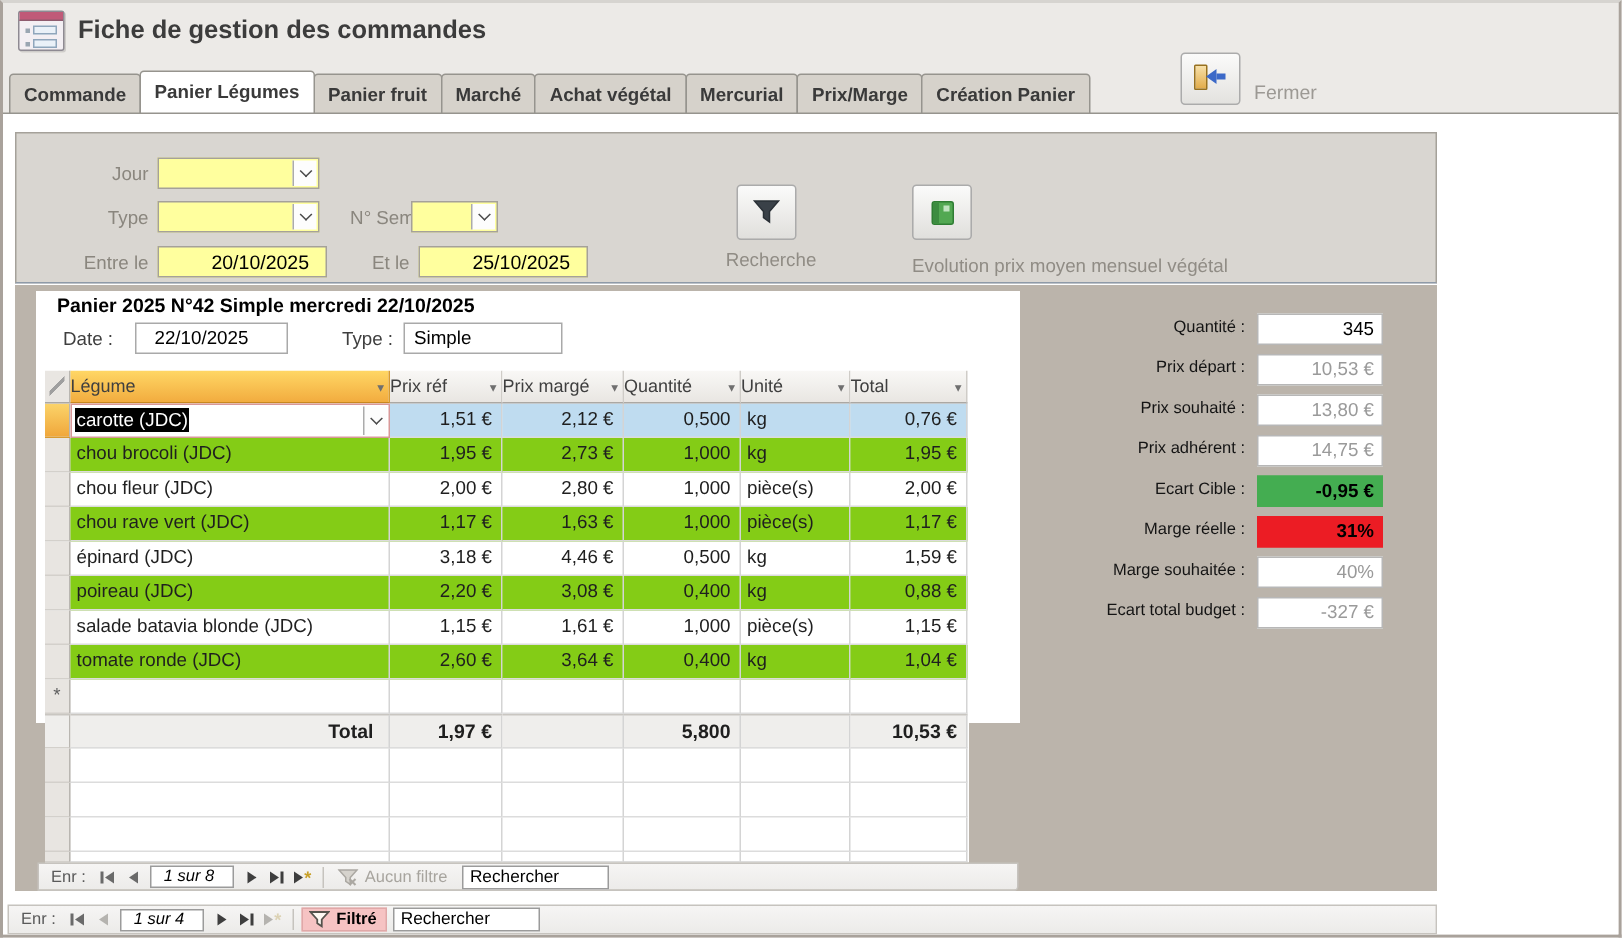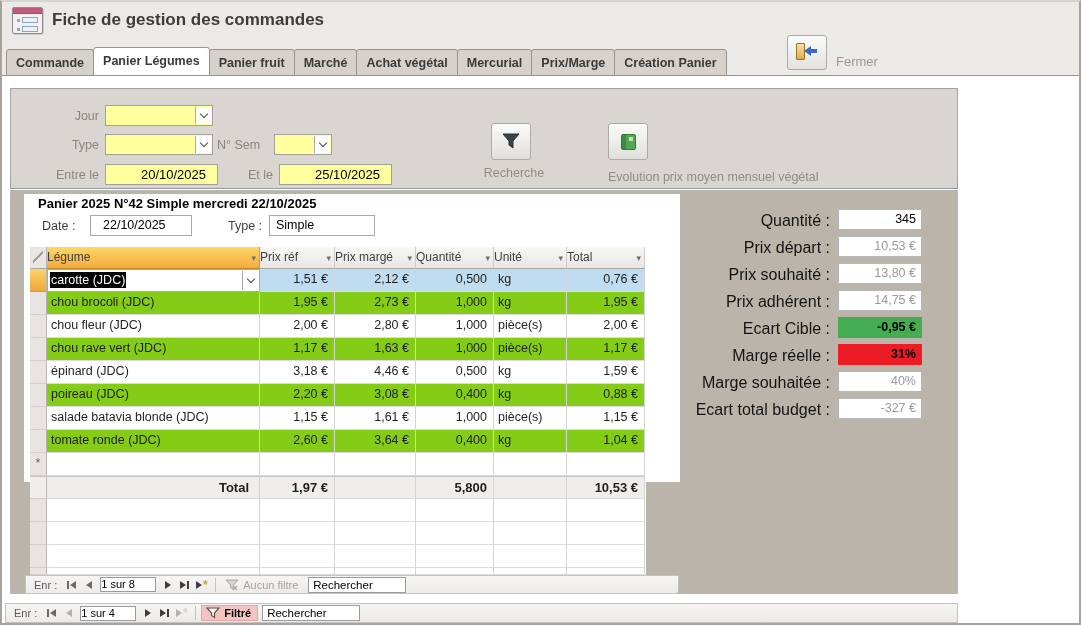--- a/index.html
+++ b/index.html
@@ -108,30 +108,30 @@
   .nav-outer { left: 3px; top: 526px; width: 953px; height: 20px; }
   .nav-prefix { margin: 0 6px 0 8px; white-space: nowrap; }
   .navbtn { width: 17px; height: 14px; display: inline-flex; align-items: center; justify-content: center; gap: 1px; }
   .tl { width: 0; height: 0; border-top: 4px solid transparent; border-bottom: 4px solid transparent; border-right: 6px solid currentColor; }
   .tr { width: 0; height: 0; border-top: 4px solid transparent; border-bottom: 4px solid transparent; border-left: 6px solid currentColor; }
   .nbar { width: 2px; height: 8px; background: currentColor; }
   .dark { color: #3E3E3E; } .mid { color: #6A6A6A; } .dim { color: #B5B3AF; }
   .star { font-weight: bold; font-size: 12px; line-height: 8px; color: #C8A028; }
   .dim .star { color: #DCD2B4; }
   .pos-box { background: #fff; border: 1px solid #9B9B9B; width: 56px; height: 15px;
-             font-size: 11px; color: #000; line-height: 13px; padding-left: 0; margin: 0 3px; }
+             font-size: 11px; color: #000; line-height: 13px; padding-left: 8px; margin: 0 3px; font-style: italic; }
   .vsep { width: 1px; height: 14px; background: #C6C3BE; margin: 0 5px; }
   .filter-chip { display: inline-flex; align-items: center; gap: 4px; padding: 1px 6px 1px 4px; height: 16px; }
   .filter-chip.off { color: #A7A49E; text-align: center; }
   .filter-chip.on { background: #F6C3C3; border: 1px solid #E0A8A8; color: #000; font-weight: bold; }
   .search-box { background: #fff; border: 1px solid #9B9B9B; height: 16px; min-width: 98px;
                 font-size: 11.5px; color: #000; line-height: 14px; padding-left: 4px; margin-left: 4px; }
 
   
-  .slabel { position: absolute; left: 560px; width: 260px; text-align: right; font-size: 16px; color: #141414; }
+  .slabel { position: absolute; left: 560px; width: 260px; text-align: right; font-size: 11px; color: #141414; }
   .sfield { position: absolute; left: 828px; width: 84px; height: 21px; border: 1px solid #B7B7B7;
             background: #fff; font-size: 12.5px; text-align: right; padding-right: 5px; line-height: 19px; }
   .sfield.gray { color: #9A9A9A; }
   .sfield.black { color: #000; }
   .sfield.green { background: #44AD51; border-color: #44AD51; color: #000; font-weight: bold; }
   .sfield.red { background: #EC1C24; border-color: #EC1C24; color: #000; font-weight: bold; }
 </style>
 </head>
 <body>
 
@@ -175,21 +175,21 @@
             <span class="chev"></span>
           </span>
       </div>
 
       <div class="flabel" style="left:20px; top:49px; width:68px;">Type</div>
       <div class="yfield" style="left:94px; top:45px; width:108px;">
         <span class="dd-btn">
             <span class="chev"></span>
           </span>
       </div>
-      <div class="flabel" style="left:206px; top:49px; width:52px; text-align:left;">N° Sem</div>
+      <div class="flabel" style="left:218px; top:49px; width:52px; text-align:center;">N° Sem</div>
       <div class="yfield" style="left:263px; top:45px; width:58px;">
         <span class="dd-btn">
             <span class="chev"></span>
           </span>
       </div>
 
       <div class="flabel" style="left:20px; top:79px; width:68px;">Entre le</div>
       <div class="yfield" style="left:94px; top:75px; width:113px;">20/10/2025</div>
       <div class="flabel" style="left:216px; top:79px; width:46px;">Et le</div>
       <div class="yfield" style="left:268px; top:75px; width:113px;">25/10/2025</div>

